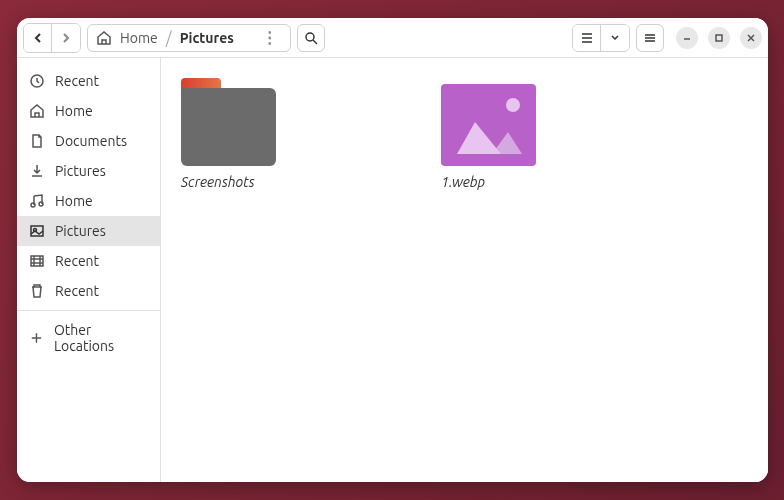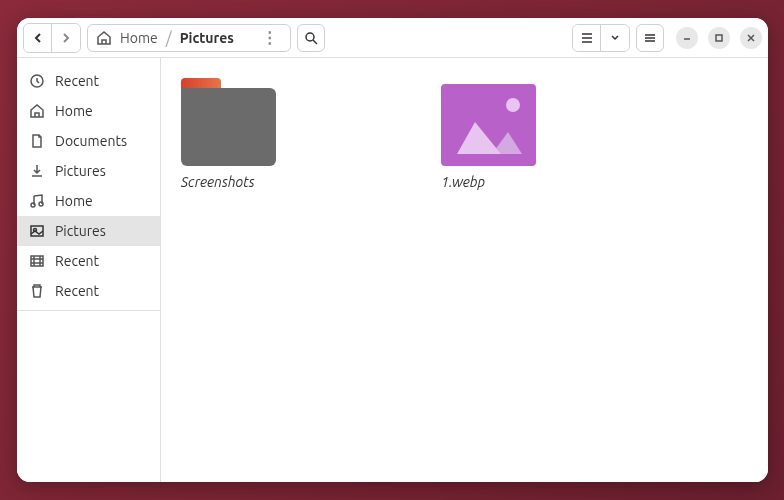--- a/index.html
+++ b/index.html
@@ -370,20 +370,26 @@
           </svg>
         <span>Recent</span>
       </div>
       <div class="sidebar-item">
         <svg width="16" height="16" viewBox="0 0 16 16" stroke-width="1.5">
             <path d="M3 4 H13 M5 4 V2 H11 V4 M4 4 L5 14 H11 L12 4"></path>
           </svg>
         <span>Recent</span>
       </div>
       <div class="sidebar-sep"></div>
+      <div class="sidebar-item">
+        <svg width="16" height="16" viewBox="0 0 16 16" stroke-width="1.5">
+            <path d="M8 3 V13 M3 8 H13"></path>
+          </svg>
+        <span>Other Locations</span>
+      </div>
     </div>
     <div class="main">
       <div class="file-item">
         <div class="folder-icon">
           <div class="folder-tab"></div>
           <div class="folder-body"></div>
         </div>
         <span class="file-label">Screenshots</span>
       </div>
       <div class="file-item">

